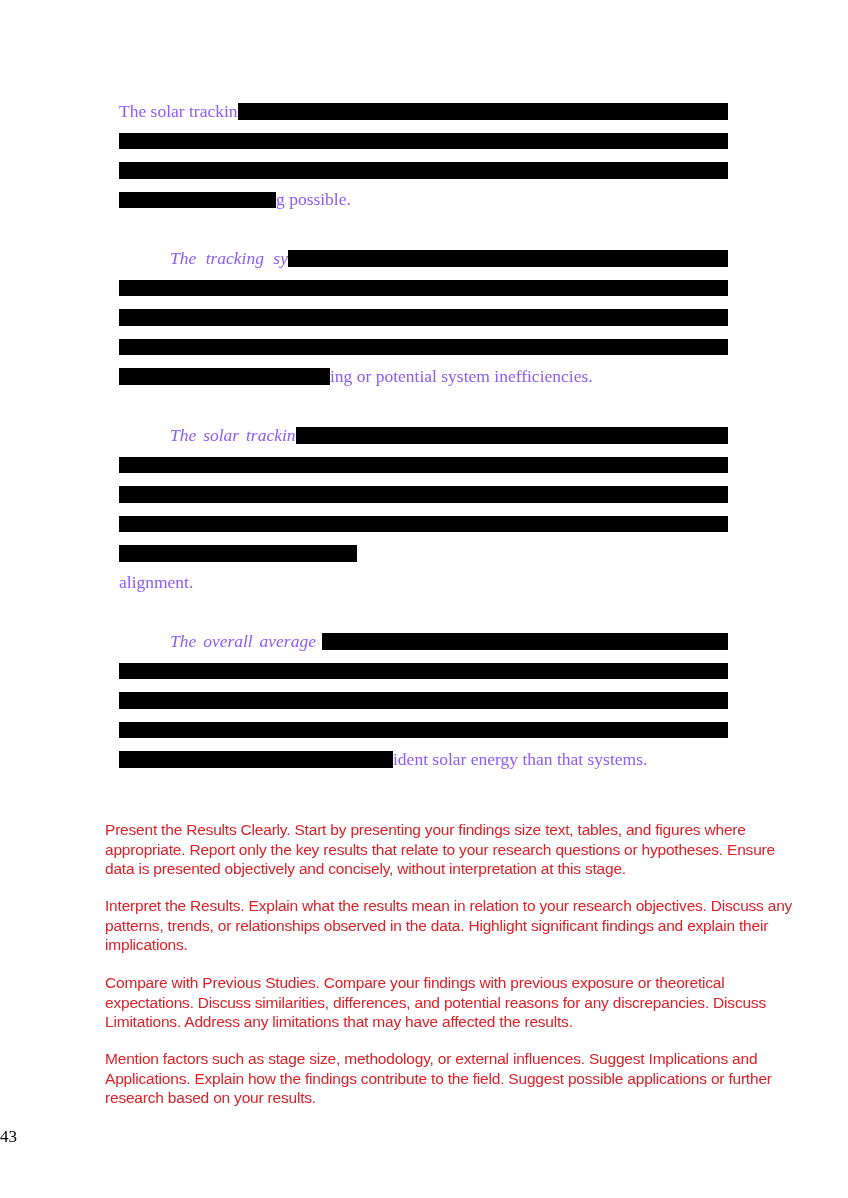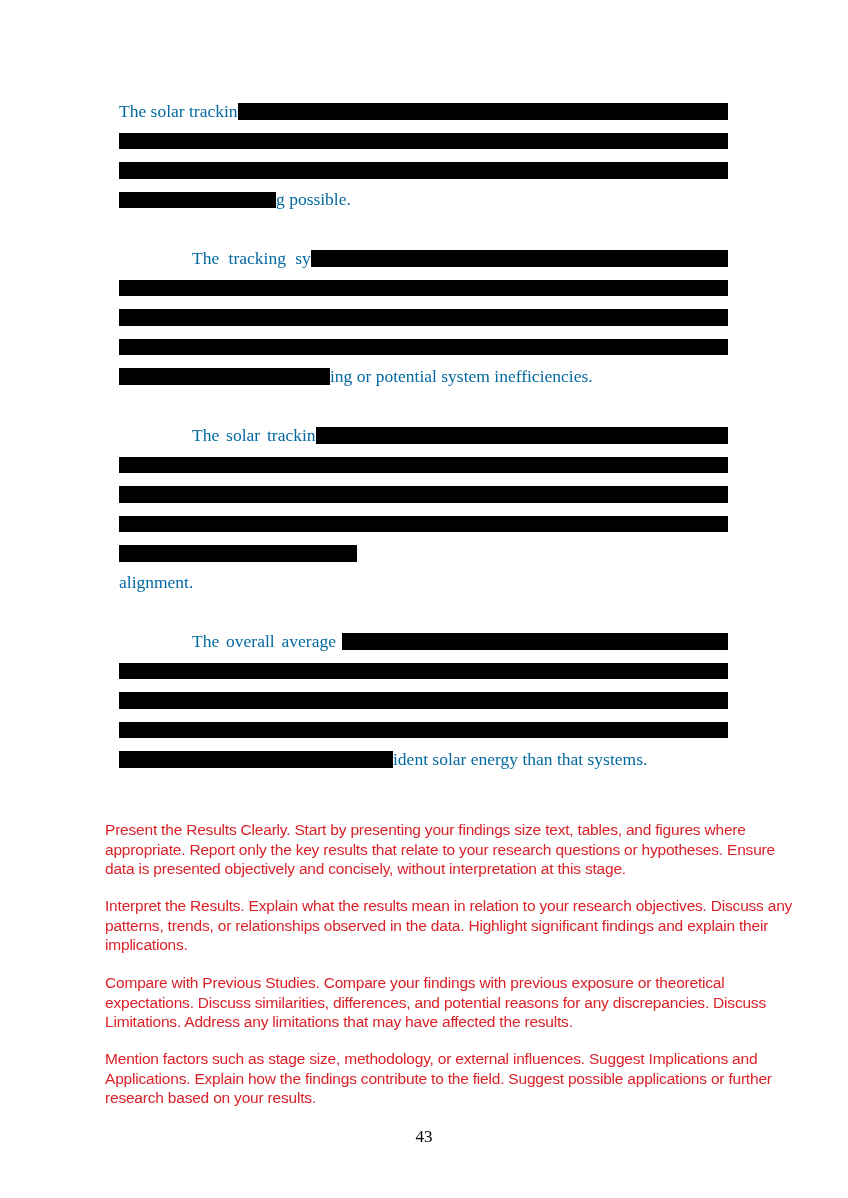--- a/index.html
+++ b/index.html
@@ -15,33 +15,33 @@
   
   .redacted-par {
     position:absolute;
     left:119px; width:609px;
   }
   .rline {
     display:flex;
     align-items:center;
     height:29.5px;
     font-size:17.5px;
-    color:#0369a1;
+    color:#8b5cf6;
     white-space:nowrap;
     overflow:hidden;
   }
   .bar { height:16.5px; background:#000; flex:0 0 auto; }
   .bar.fill { flex:1 1 auto; }
   .bar.full { width:100%; }
   .bar.w157 { width:157px; }
   .bar.w211 { width:211px; }
   .bar.w238 { width:238px; }
   .bar.w274 { width:274px; }
   .lead { flex:0 0 auto; }
-  .indent { margin-left:73px; }
+  .indent { margin-left:51px;font-style:italic; }
   .ws-wide { word-spacing:5px; }
   .ws-med { word-spacing:2.5px; }
   .gap-left { margin-left:6px; }
   .jtext {
     flex:1 1 auto;
     display:block;
     white-space:normal;
     text-align:justify;
     text-align-last:justify;
   }
@@ -53,21 +53,20 @@
     font-size:15.5px;
     line-height:19.5px;
     letter-spacing:-0.2px;
     color:var(--accent);
   }
   .red-heading { font-weight:400; }
   
   .page-number {
     position:absolute;
     left:0; top:1127px; width:100%;
-    text-align:center;
     font-size:17px;
     color:#000;
   }
 </style>
 </head>
 <body>
 
 <div class="page">
 
   <section class="redacted-par" style="top:96.5px">

